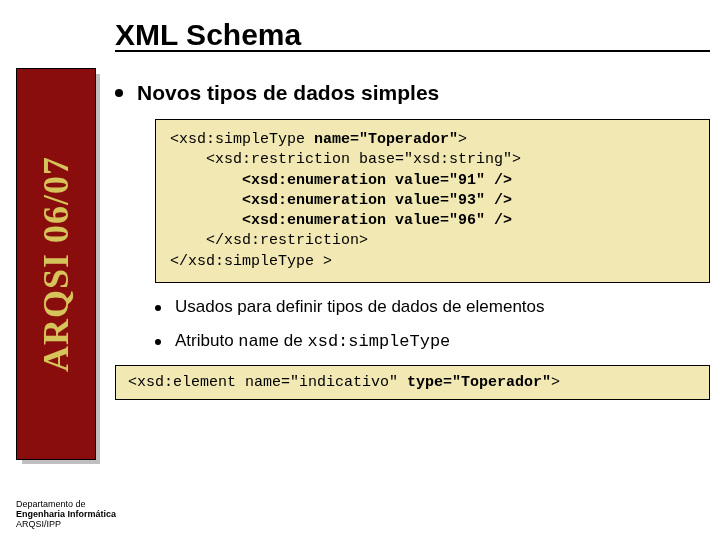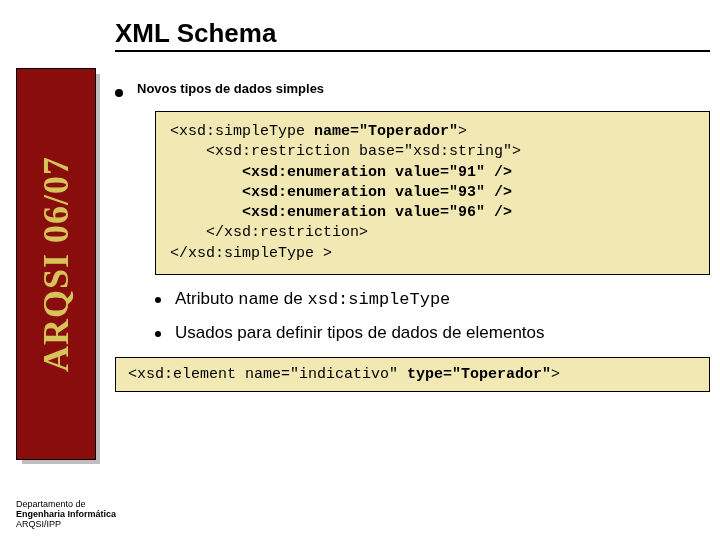--- a/index.html
+++ b/index.html
@@ -6,21 +6,21 @@
   body{
     width:720px;height:540px;
     background:#fff;
     font-family:Arial,Helvetica,sans-serif;
     position:relative;
     overflow:hidden;
   }
   .title{
     position:absolute;
     left:115px; top:18px;
-    font-size:26px;
+    font-size:30px;
     font-weight:bold;
     color:#000;
   }
   .title-rule{
     position:absolute;
     left:115px; top:50px;
     width:595px;
     border-top:2px solid #000;
   }
   
@@ -50,21 +50,21 @@
   }
   .content{
     position:absolute;
     left:115px; top:75px;
     width:595px;
   }
   .bullet-row{
     display:flex;
     align-items:flex-start;
     margin:6px 0 14px 0;
-    font-size:13px;
+    font-size:21px;
     color:#000;
   }
   .bullet-row.sub{
     margin-left:40px;
     font-size:17px;
   }
   .dot{
     width:8px;height:8px;border-radius:50%;
     background:#000;
     margin-top:8px;
@@ -127,28 +127,28 @@
   <div class="codebox"><span>&lt;xsd:simpleType </span><span class="b">name="Toperador"</span><span>&gt;</span>
 <span>    &lt;xsd:restriction base="xsd:string"&gt;</span>
 <span>        </span><span class="b">&lt;xsd:enumeration value="91" /&gt;</span>
 <span>        </span><span class="b">&lt;xsd:enumeration value="93" /&gt;</span>
 <span>        </span><span class="b">&lt;xsd:enumeration value="96" /&gt;</span>
 <span>    &lt;/xsd:restriction&gt;</span>
 <span>&lt;/xsd:simpleType &gt;</span></div>
 
   <div class="bullet-row sub">
     <div class="dot"></div>
-    <div class="bullet-text">
-      <span>Atributo </span><span class="code">name</span><span> de </span><span class="code">xsd:simpleType</span>
-    </div>
+    <div class="bullet-text">Usados para definir tipos de dados de elementos</div>
   </div>
 
   <div class="bullet-row sub">
     <div class="dot"></div>
-    <div class="bullet-text">Usados para definir tipos de dados de elementos</div>
+    <div class="bullet-text">
+      <span>Atributo </span><span class="code">name</span><span> de </span><span class="code">xsd:simpleType</span>
+    </div>
   </div>
 
   <div class="codebox2"><span>&lt;xsd:element name="indicativo" </span><span style="font-weight:bold">type="Toperador"</span><span>&gt;</span></div>
 
 </div>
 
 <div class="footer">
   <span>Departamento de</span><br>
   <b>Engenharia Informática</b><br>
   <span>ARQSI/IPP</span>

